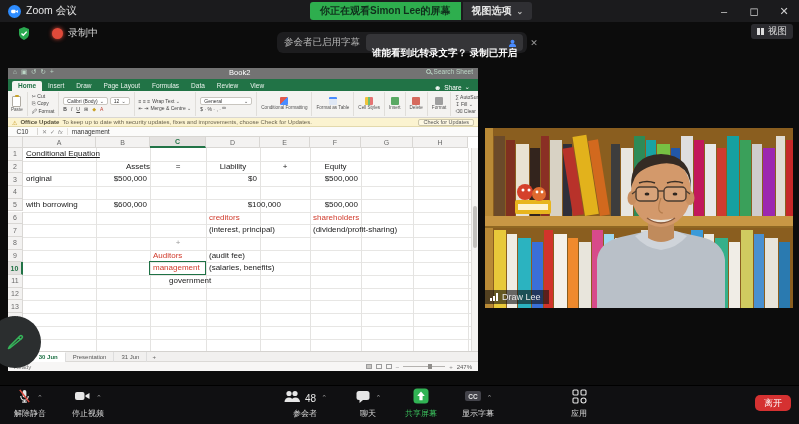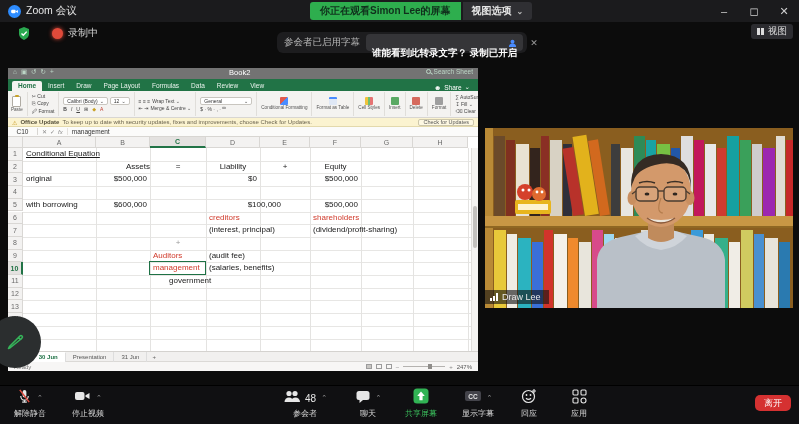--- a/index.html
+++ b/index.html
@@ -635,32 +635,20 @@
       <div class="tbtn" style="left: calc(448px); width: 60px;">
         <span class="ic">
           <span><svg width="18" height="14" viewBox="0 0 18 14">
               <rect x="1" y="2" width="16" height="10" rx="2" fill="#43434a"></rect>
               <text x="9" y="9.8" font-size="6.5" font-weight="bold" fill="#e6e6e6" text-anchor="middle" font-family="Liberation Sans, sans-serif">CC</text>
             </svg></span>
           <span class="chev">⌃</span>
         </span>
         <span class="lbl">显示字幕</span>
       </div>
-      <div class="tbtn" style="left: calc(499px); width: 60px;">
-        <span class="ic">
-          <span><svg width="16" height="16" viewBox="0 0 16 16">
-              <circle cx="7.5" cy="8.5" r="6" stroke="#e6e6e6" stroke-width="1.2" fill="none"></circle>
-              <circle cx="5.5" cy="7" r="0.9" fill="#e6e6e6"></circle>
-              <circle cx="9.5" cy="7" r="0.9" fill="#e6e6e6"></circle>
-              <path d="M5 10.2 q2.5 2.4 5 0" stroke="#e6e6e6" stroke-width="1.2" fill="none"></path>
-              <path d="M13 1 v4 M11 3 h4" stroke="#e6e6e6" stroke-width="1.1"></path>
-            </svg></span>
-        </span>
-        <span class="lbl">回应</span>
-      </div>
       <div class="tbtn" style="left: calc(549px); width: 60px;">
         <span class="ic">
           <span><svg width="15" height="15" viewBox="0 0 15 15">
               <rect x="1" y="1" width="5" height="5" rx="1" stroke="#e6e6e6" fill="none" stroke-width="1.1"></rect>
               <rect x="9" y="1" width="5" height="5" rx="1" stroke="#e6e6e6" fill="none" stroke-width="1.1"></rect>
               <rect x="1" y="9" width="5" height="5" rx="1" stroke="#e6e6e6" fill="none" stroke-width="1.1"></rect>
               <rect x="9" y="9" width="5" height="5" rx="2.5" stroke="#e6e6e6" fill="none" stroke-width="1.1"></rect>
             </svg></span>
         </span>
         <span class="lbl">应用</span>

